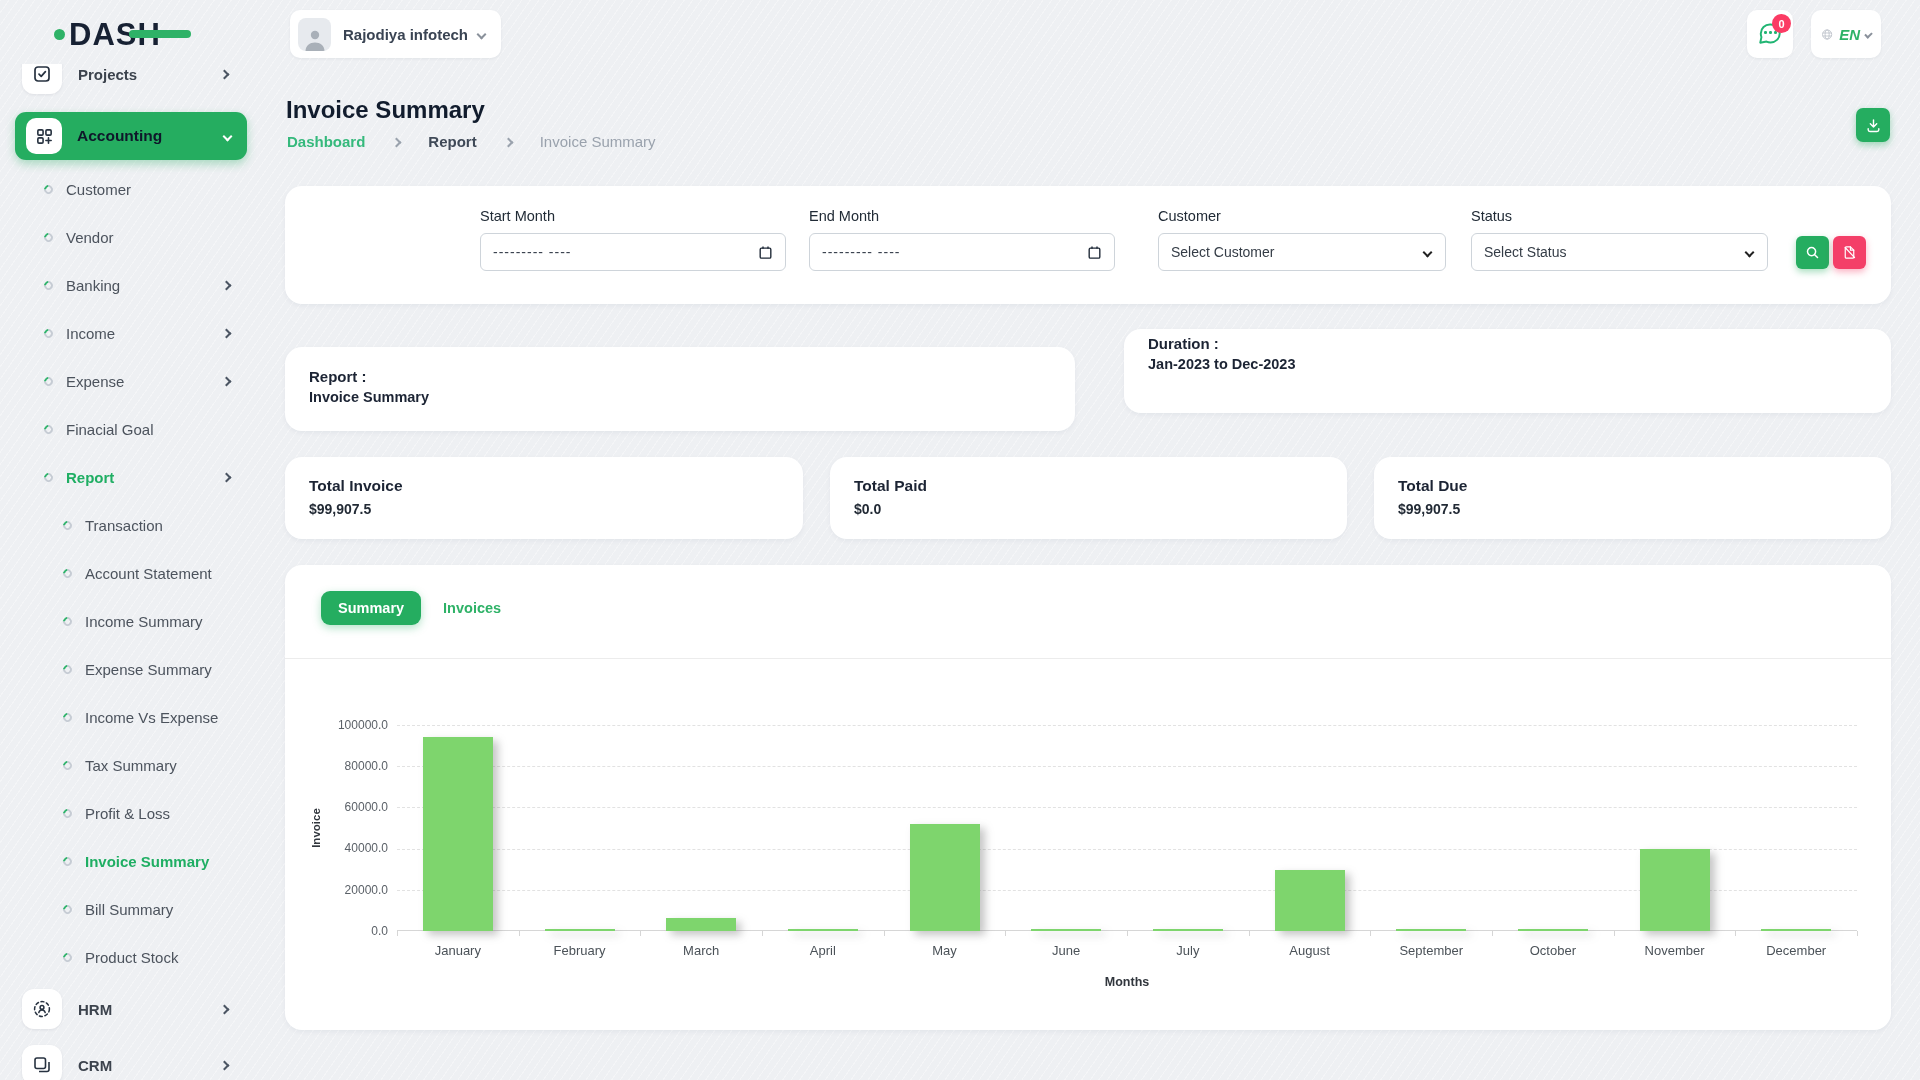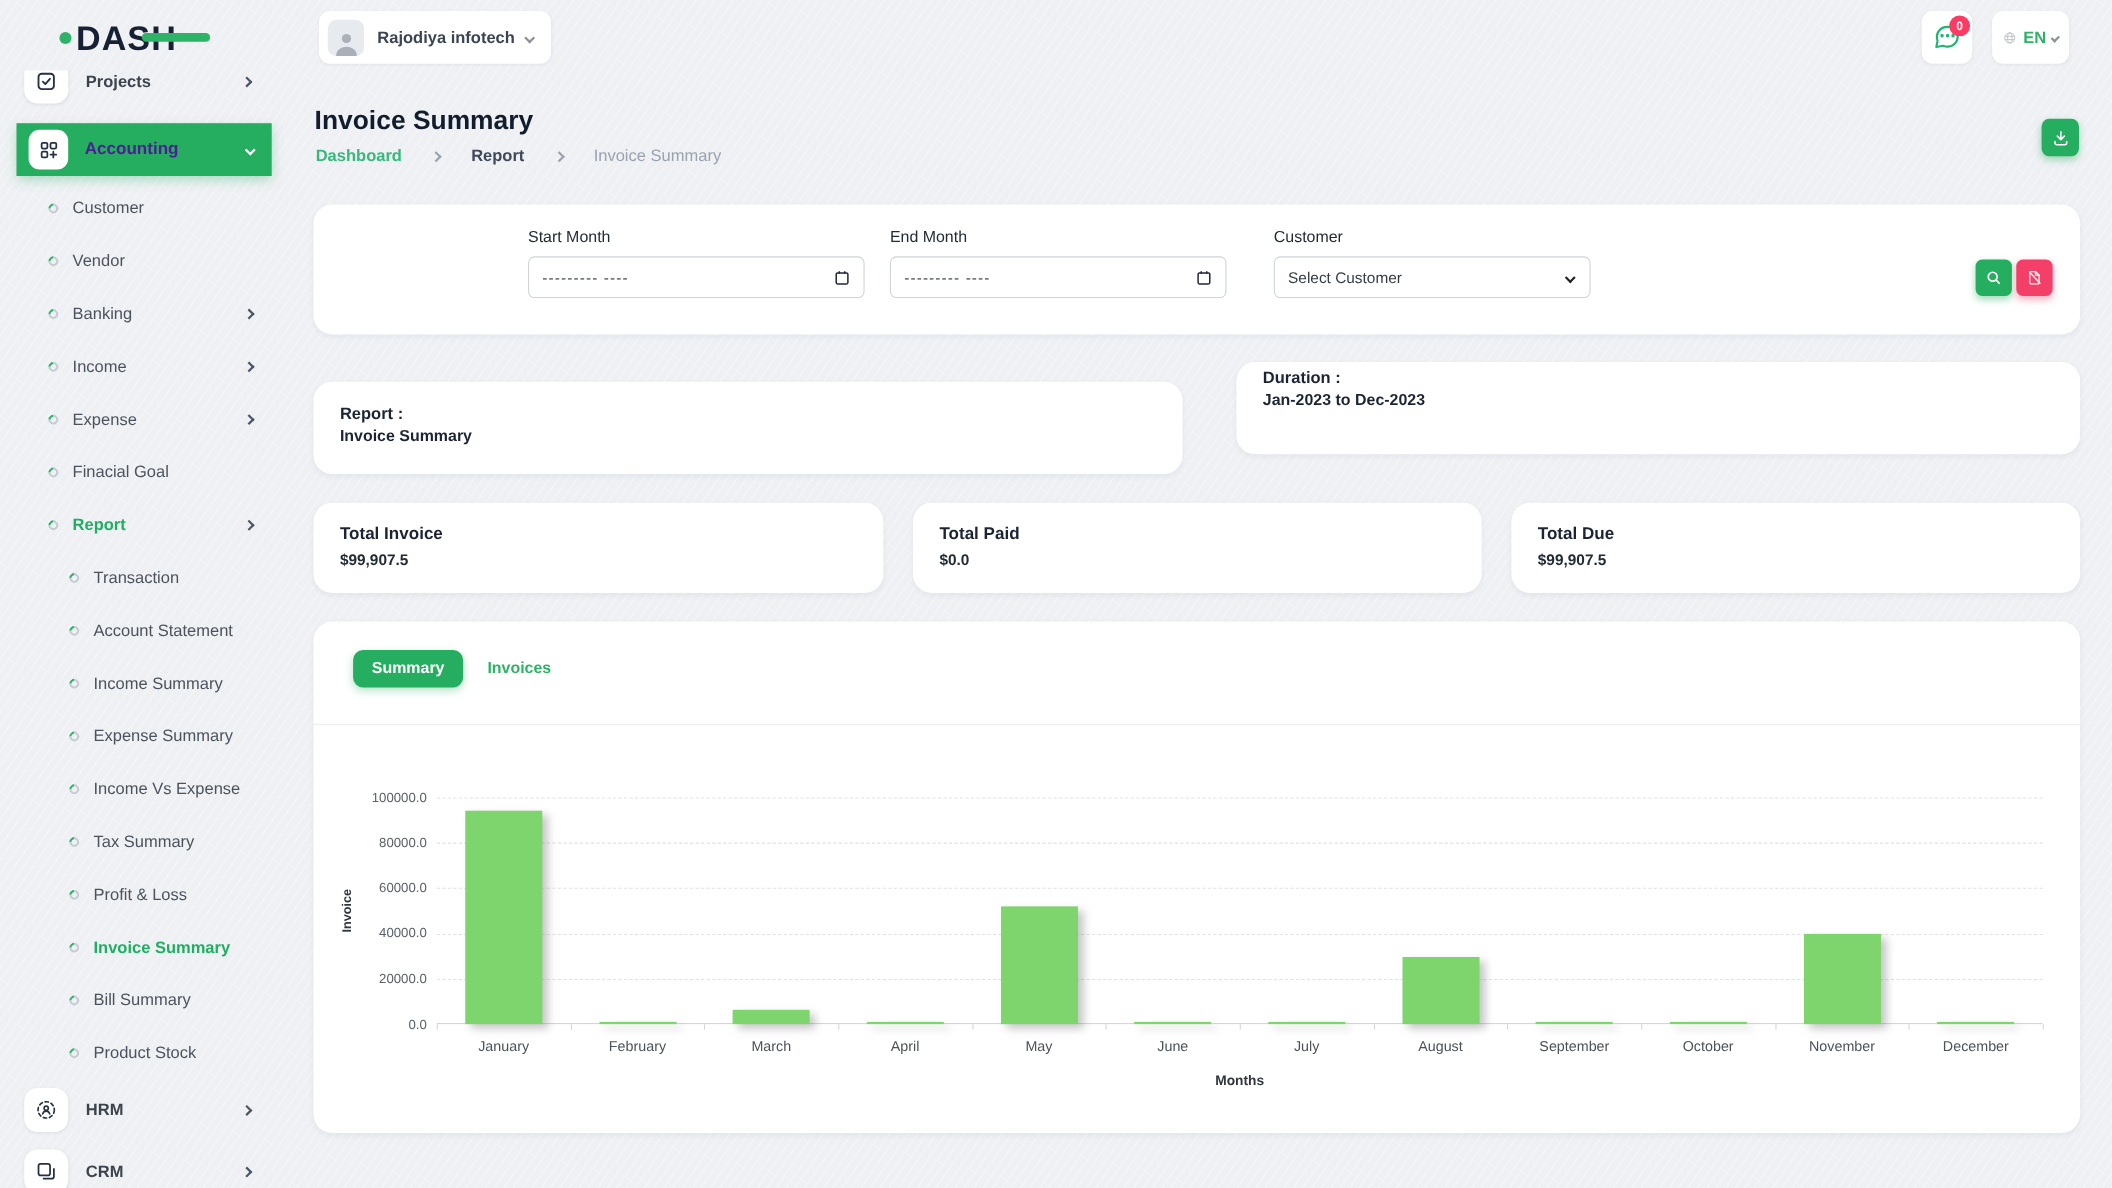--- a/index.html
+++ b/index.html
@@ -17,42 +17,42 @@
   .logo { position:absolute; left:54px; top:16px; height:36px; display:flex; align-items:center; }
   .logo-dot { width:11px; height:11px; border-radius:50%; background:#2eb267; margin-right:4px; }
   .logo-text { font-size:31px; font-weight:800; letter-spacing:1px; color:#172133; position:relative; line-height:1; }
   .logo-bar { position:absolute; right:-30px; top:14px; width:62px; height:8px; border-radius:4px; background:#2eb267; }
   .side-nav { position:absolute; left:0; right:0; top:64px; bottom:0; overflow:hidden; }
   .nav-inner { margin-top:-14px; }
   .nav-row { height:48px; display:flex; align-items:center; padding-left:22px; color:#3c434d; font-size:15px; font-weight:600; cursor:pointer; }
   .icon-box { width:40px; height:40px; background:#fff; border-radius:12px; box-shadow:0 1px 3px rgba(20,30,50,.08); display:flex; align-items:center; justify-content:center; flex:0 0 auto; }
   .nav-row .lbl { margin-left:16px; }
   .nav-row .chev { margin-left:auto; margin-right:34px; color:#4b5563; }
-  .group-pill { margin:14px 15px 5px 15px; height:48px; border-radius:0; background:#25ad60; display:flex; align-items:center; padding-left:11px; color:#4c1d95; font-size:15.5px; font-weight:700; box-shadow:0 4px 10px rgba(37,173,96,.35); cursor:pointer; }
+  .group-pill { margin:14px 15px 5px 15px; height:48px; border-radius:11px; background:#25ad60; display:flex; align-items:center; padding-left:11px; color:#0f172a; font-size:15.5px; font-weight:700; box-shadow:0 4px 10px rgba(37,173,96,.35); cursor:pointer; }
   .group-pill .icon-box { width:36px; height:36px; border-radius:10px; box-shadow:none; }
   .group-pill .lbl { margin-left:15px; }
   .group-pill .chev { margin-left:auto; margin-right:16px; color:#fff; }
   .side-item { height:48px; display:flex; align-items:center; padding-left:44px; font-size:15px; color:#4c535d; cursor:pointer; }
   .side-item.indent { padding-left:63px; }
   .side-item.active { color:#1fae63; font-weight:700; }
   .side-item .bullet { width:9px; height:9px; border-radius:50%; border:2px solid #c6ccd4; border-top-color:#2fb36b; transform:rotate(-45deg); margin-right:13px; flex:0 0 auto; }
   .side-item .chev { margin-left:auto; margin-right:32px; color:#4b5563; }
   .chev { display:inline-block; width:7px; height:7px; border-right:2px solid currentColor; border-bottom:2px solid currentColor; }
   .chev.right { transform:rotate(-45deg); }
   .chev.down  { transform:rotate(45deg); }
 
   
   .user-pill { position:absolute; left:290px; top:10px; height:48px; background:#fff; border-radius:10px; display:flex; align-items:center; padding:0 16px 0 8px; box-shadow:0 1px 3px rgba(20,30,50,.06); cursor:pointer; }
   .avatar { width:33px; height:33px; border-radius:8px; background:#e7eaee; display:flex; align-items:flex-end; justify-content:center; overflow:hidden; }
   .user-name { margin:0 10px 0 12px; font-size:15px; font-weight:600; color:#3a4453; }
   .pill { position:absolute; top:10px; height:48px; background:#fff; border-radius:10px; box-shadow:0 1px 3px rgba(20,30,50,.06); display:flex; align-items:center; justify-content:center; cursor:pointer; }
   .chat-pill { left:1747px; width:46px; }
   .badge { position:absolute; top:-7px; right:-8px; min-width:19px; height:19px; border-radius:10px; background:#fb3b64; color:#fff; font-size:11px; font-weight:700; display:flex; align-items:center; justify-content:center; padding:0 5px; }
   .lang-pill { left:1811px; width:70px; gap:6px; padding:0 10px; }
-  .lang-code { color:#2eb267; font-size:15px; font-weight:700; }
+  .lang-code { color:#2eb267; font-size:15px; font-weight:700;font-style:italic; }
   .lang-pill .chev { color:#8a919b; }
 
   
   .page-title { position:absolute; left:286px; top:96px; font-size:24px; font-weight:700; color:#111c2d; }
   .breadcrumb { position:absolute; left:287px; top:133px; display:flex; align-items:center; gap:28px; font-size:15px; }
   .crumb { color:#3f4957; font-weight:600; }
   .crumb.first { color:#35b97c; font-weight:600; }
   .crumb.last { color:#9aa2ad; font-weight:400; }
   .crumb-sep { color:#9aa2ad; margin-top:1px; }
   .dl-btn { position:absolute; left:1856px; top:108px; width:34px; height:34px; border-radius:7px; background:#25ad60; display:flex; align-items:center; justify-content:center; cursor:pointer; box-shadow:0 3px 7px rgba(37,173,96,.4); }
@@ -304,20 +304,27 @@
       <svg width="15" height="15" viewBox="0 0 24 24" fill="none" stroke="#1f2937" stroke-width="2.2">
         <rect x="3.5" y="5" width="17" height="16" rx="2"></rect>
           <path d="M8 2.5V6M16 2.5V6"></path>
       </svg>
     </div>
   </div>
   <div class="fgroup" style="left:873px; width:288px;">
     <label>Customer</label>
     <div class="finput">
       <span>Select Customer</span>
+      <span class="chev down"></span>
+    </div>
+  </div>
+  <div class="fgroup" style="left:1186px; width:297px;">
+    <label>Status</label>
+    <div class="finput">
+      <span>Select Status</span>
       <span class="chev down"></span>
     </div>
   </div>
   <div class="sq-btn green" style="left:1511px;">
     <svg width="15" height="15" viewBox="0 0 24 24" fill="none" stroke="#fff" stroke-width="2.4" stroke-linecap="round">
       <circle cx="10.5" cy="10.5" r="6.5"></circle>
         <path d="m15.5 15.5 4.5 4.5"></path>
     </svg>
   </div>
   <div class="sq-btn pink" style="left:1548px;">

